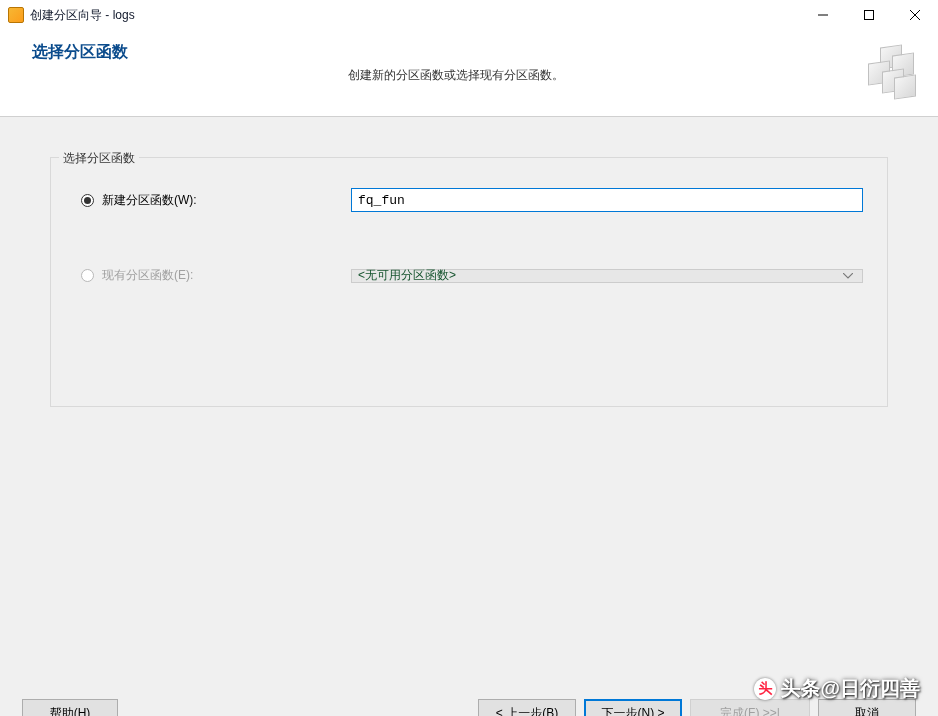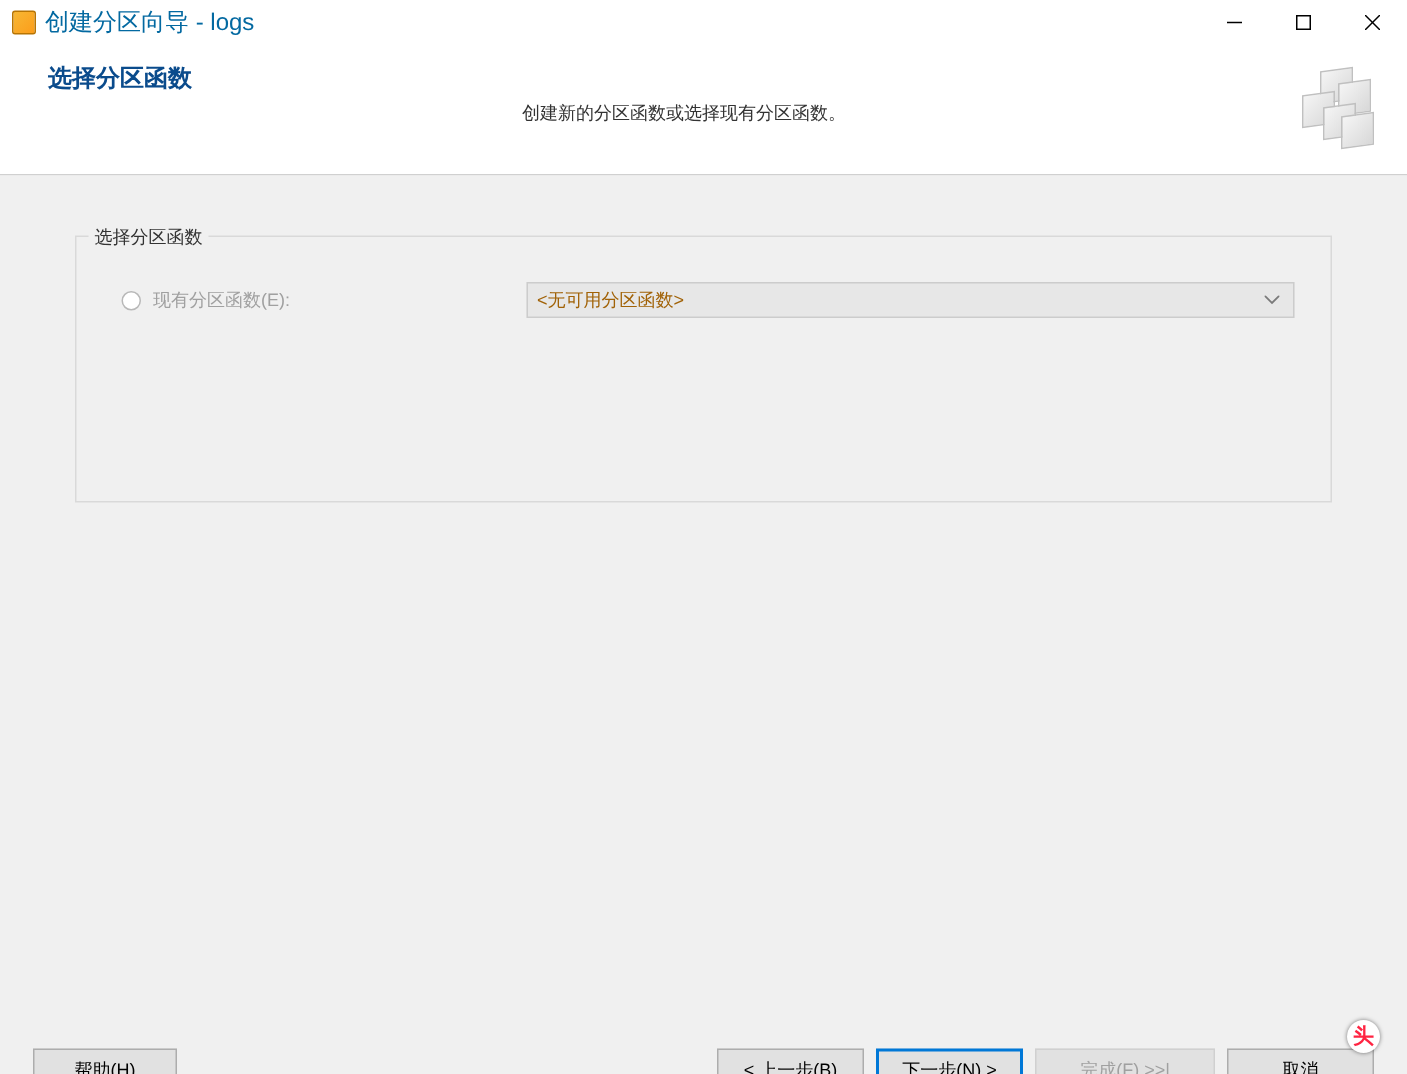--- a/index.html
+++ b/index.html
@@ -28,22 +28,22 @@
       width: 16px;
       height: 16px;
       margin-right: 6px;
       background: linear-gradient(135deg, #f7b733 0%, #fc9d1b 100%);
       border: 1px solid #b87503;
       border-radius: 2px;
       position: relative;
     }
     .titlebar-title {
       flex: 1;
-      font-size: 16px;
-      color: #0369a1;
+      font-size: 12px;
+      color: #0f172a;
     }
     .window-controls {
       display: flex;
     }
     .win-btn {
       width: 46px;
       height: 30px;
       display: flex;
       align-items: center;
       justify-content: center;
@@ -154,24 +154,24 @@
       height: 24px;
       border: 1px solid #0078d7;
       padding: 2px 6px;
       font-size: 13px;
       font-family: "Courier New", monospace;
       background: #fff;
       outline: none;
     }
     .combo {
       flex: 1;
-      height: 24px;
+      height: 14px;
       border: 1px solid #ccc;
       background: #e7e7e7;
-      color: #a16207;
+      color: #14532d;
       display: flex;
       align-items: center;
       padding: 0 6px;
       font-size: 12px;
       position: relative;
     }
     .combo-text { flex: 1; }
     .combo-arrow {
       width: 16px;
       display: flex;
@@ -283,20 +283,29 @@
       <div class="cube"></div>
       <div class="cube"></div>
       <div class="cube"></div>
   </div>
 </div>
 
 <div class="main-area">
   <div class="fieldset">
     <div class="fieldset-legend">选择分区函数</div>
 
+    <div class="form-row">
+      <div class="radio-group">
+        <span class="radio-outer">
+          <span class="radio-inner"></span>
+        </span>
+        <span class="radio-label">新建分区函数(W):</span>
+      </div>
+      <input type="text" class="text-input" value="fq_fun" style="">
+    </div>
 
     <div class="form-row">
       <div class="radio-group disabled">
         <span class="radio-outer"></span>
         <span class="radio-label">现有分区函数(E):</span>
       </div>
       <div class="combo">
         <span class="combo-text">&lt;无可用分区函数&gt;</span>
         <span class="combo-arrow">
           <svg width="10" height="6" viewBox="0 0 10 6">
@@ -315,13 +324,14 @@
       <button class="btn">&lt; 上一步(B)</button>
       <button class="btn default">下一步(N) &gt;</button>
       <button class="btn finish disabled">完成(F) &gt;&gt;|</button>
       <button class="btn">取消</button>
     </div>
   </div>
 </div>
 
 <div class="watermark">
   <span class="watermark-icon">头</span>
+  <span>头条@日衍四善</span>
 </div>
 
 </body></html>

